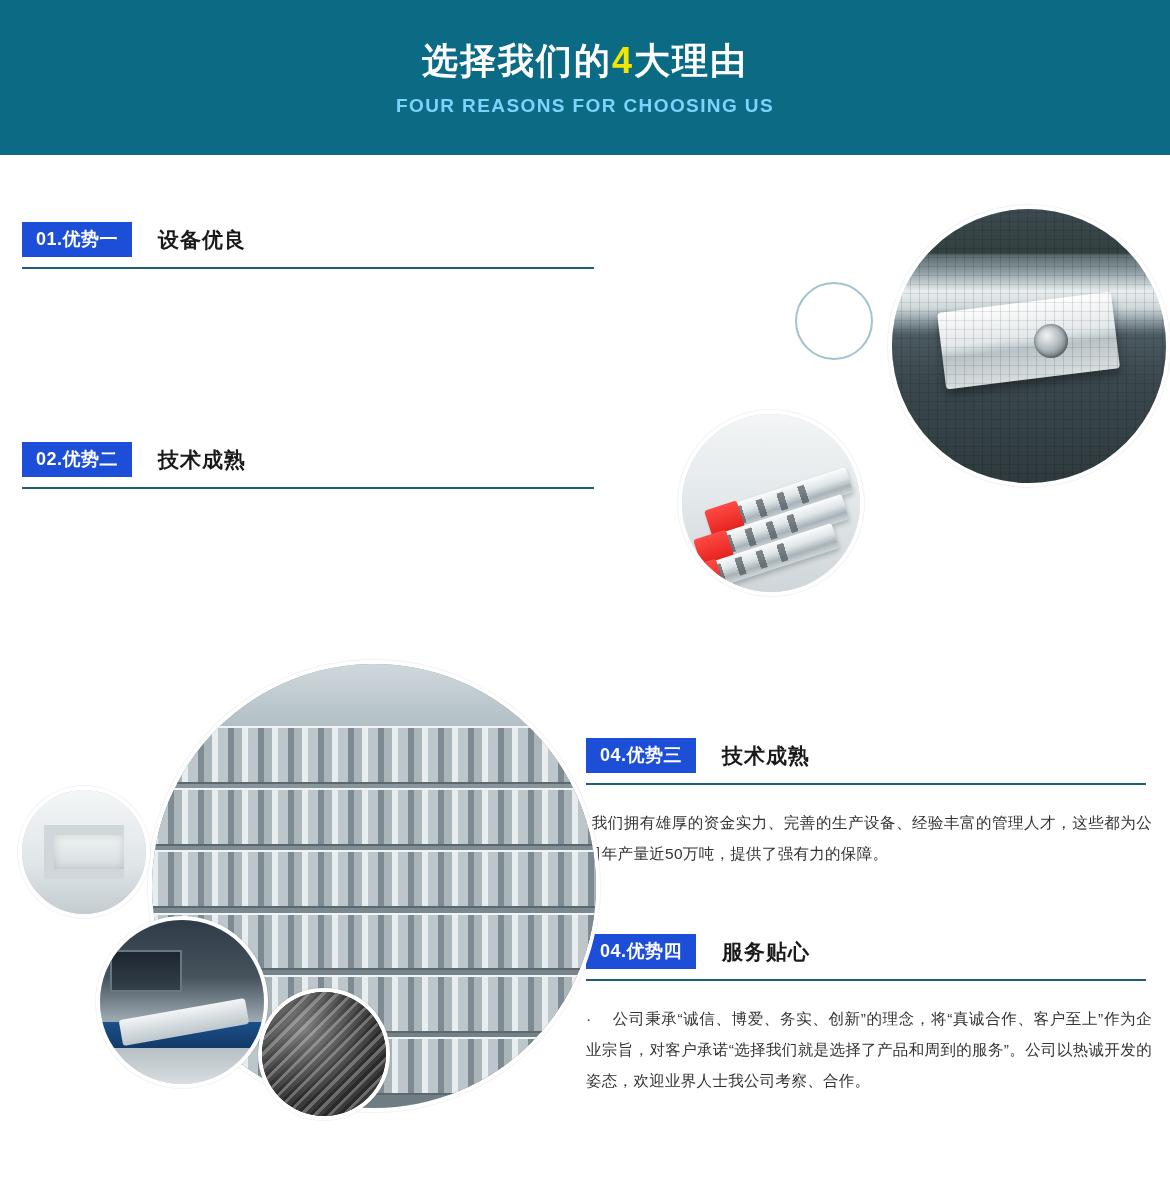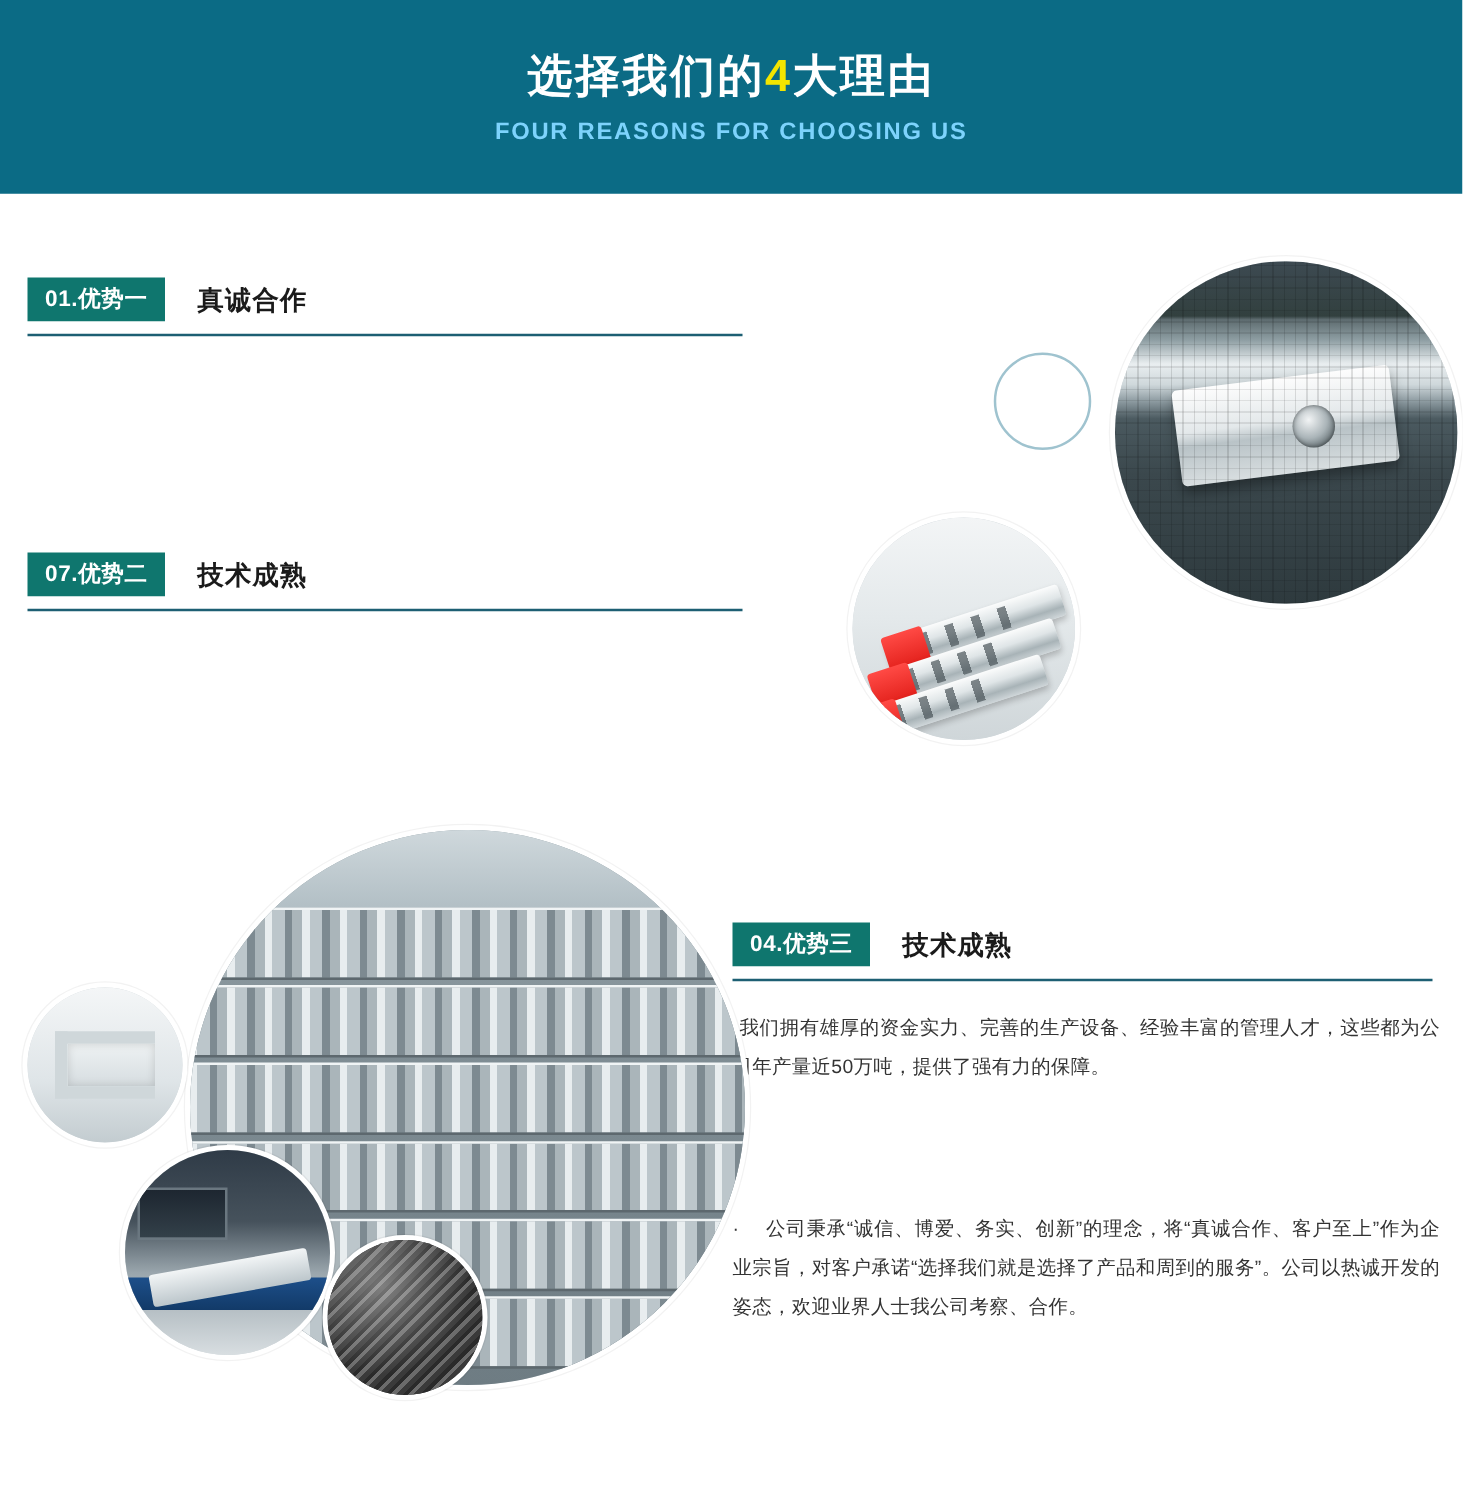--- a/index.html
+++ b/index.html
@@ -49,21 +49,21 @@
 
   
   .feature { position: absolute; }
 
   .feature-head {
     display: flex;
     align-items: center;
     position: relative;
   }
   .tag {
-    background: #0f766e;
+    background: #1d4ed8;
     color: #ffffff;
     font-size: 18px;
     font-weight: bold;
     padding: 8px 14px 9px 14px;
     line-height: 1;
     white-space: nowrap;
     letter-spacing: 0.5px;
   }
   .head-title {
     margin-left: 26px;
@@ -261,43 +261,48 @@
 <div class="page">
 
   <div class="banner">
     <div class="banner-title"><span>选择我们的</span><span class="hl">4</span><span>大理由</span></div>
     <div class="banner-sub">FOUR REASONS FOR CHOOSING US</div>
   </div>
 
   <div class="feature" id="f1">
     <div class="feature-head">
       <div class="tag">01.优势一</div>
-      <div class="head-title">真诚合作</div>
+      <div class="head-title">设备优良</div>
       <div class="head-rule"></div>
     </div>
   </div>
 
   <div class="feature" id="f2">
     <div class="feature-head">
-      <div class="tag">07.优势二</div>
+      <div class="tag">02.优势二</div>
       <div class="head-title">技术成熟</div>
       <div class="head-rule"></div>
     </div>
   </div>
 
   <div class="feature" id="f3">
     <div class="feature-head">
       <div class="tag">04.优势三</div>
       <div class="head-title">技术成熟</div>
       <div class="head-rule"></div>
     </div>
     <div class="feature-body">·我们拥有雄厚的资金实力、完善的生产设备、经验丰富的管理人才，这些都为公司年产量近50万吨，提供了强有力的保障。</div>
   </div>
 
   <div class="feature" id="f4">
+    <div class="feature-head">
+      <div class="tag">04.优势四</div>
+      <div class="head-title">服务贴心</div>
+      <div class="head-rule"></div>
+    </div>
     <div class="feature-body">·　 公司秉承“诚信、博爱、务实、创新”的理念，将“真诚合作、客户至上”作为企业宗旨，对客户承诺“选择我们就是选择了产品和周到的服务”。公司以热诚开发的姿态，欢迎业界人士我公司考察、合作。</div>
   </div>
 
   <div class="circle" id="c-big-top">
     <div class="inner img-clamp">
       <div class="mesh"></div>
     </div>
   </div>
 
   <div class="circle" id="c-mid-top">

